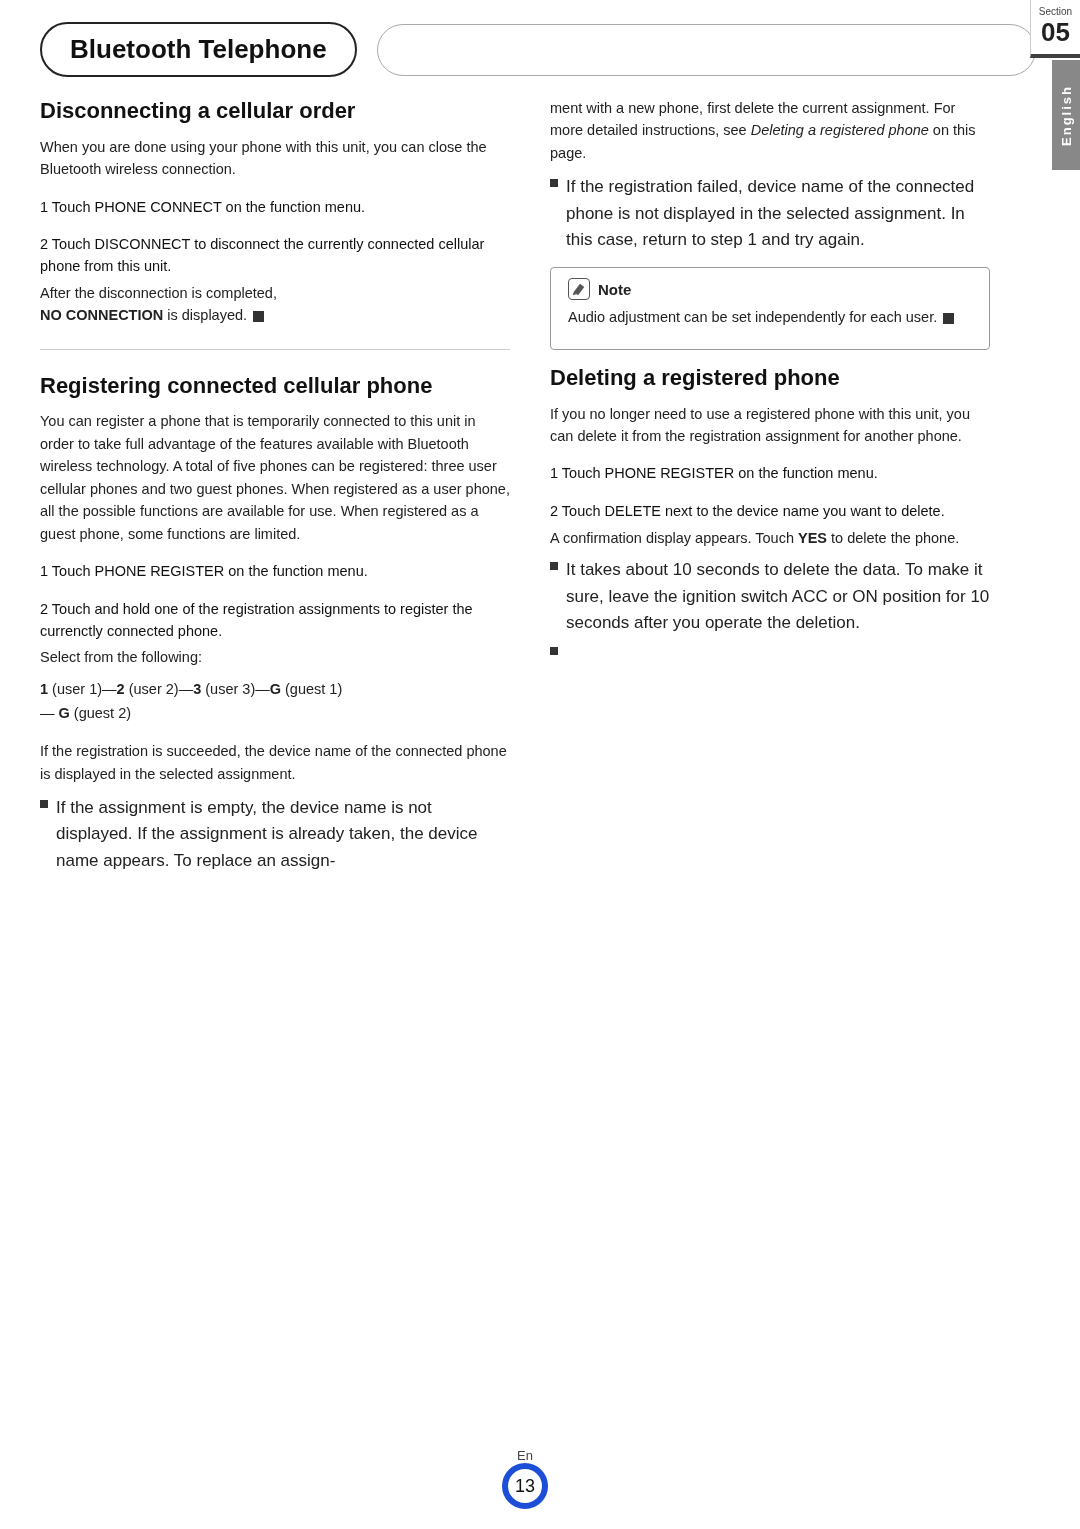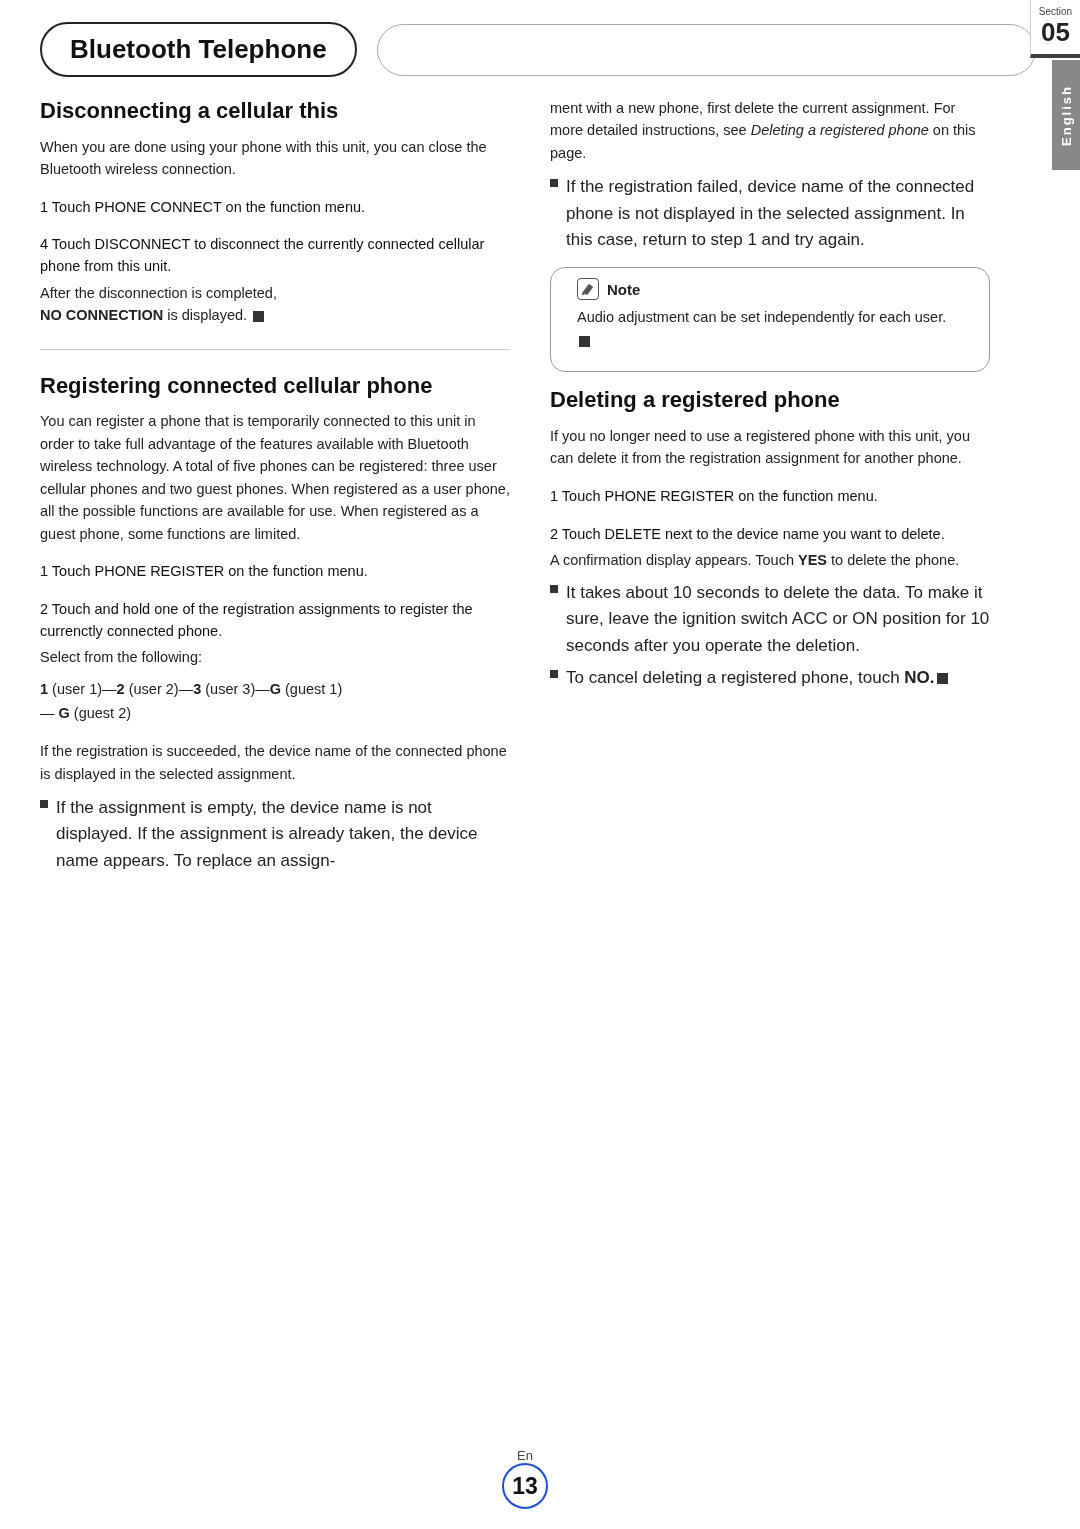--- a/index.html
+++ b/index.html
@@ -165,22 +165,22 @@
       width: 8px;
       height: 8px;
       background: #333;
       flex-shrink: 0;
       margin-top: 5px;
     }
 
     
     .note-box {
       border: 1px solid #999;
-      border-radius: 15px;
-      padding: 10px 26px;
+      border-radius: 4px;
+      padding: 10px 17px;
       margin: 14px 0;
       background: #fff;
     }
 
     .note-header {
       display: flex;
       align-items: center;
       gap: 8px;
       font-weight: bold;
       font-size: 15px;
@@ -229,27 +229,27 @@
     }
 
     .footer-lang {
       font-size: 13px;
       color: #444;
     }
 
     .footer-page {
       width: 46px;
       height: 46px;
-      border: 2px solid #1d4ed8;
+      border: 6px solid #1d4ed8;
       border-radius: 50%;
       display: flex;
       align-items: center;
       justify-content: center;
-      font-size: 23px;
-      font-weight: bold;
+      font-size: 18px;
+      font-weight: normal;
       color: #111;
     }
 
     
     .user-sequence {
       font-size: 14.5px;
       line-height: 1.7;
       margin-bottom: 14px;
     }
 
@@ -274,24 +274,24 @@
   <div class="header-area">
     <div class="title-pill">Bluetooth Telephone</div>
     <div class="header-right-pill"></div>
   </div>
 
   <div class="content-area">
 
     <div class="left-column">
 
       <div>
-        <div class="section-title">Disconnecting a cellular this</div>
+        <div class="section-title">Disconnecting a cellular order</div>
         <p class="body-text">When you are done using your phone with this unit, you can close the Bluetooth wireless connection.</p>
         <div class="step-heading">1   Touch PHONE CONNECT on the function menu.</div>
-        <div class="step-heading">4   Touch DISCONNECT to disconnect the currently connected cellular phone from this unit.</div>
+        <div class="step-heading">2   Touch DISCONNECT to disconnect the currently connected cellular phone from this unit.</div>
         <p class="step-body">
           After the disconnection is completed,<br>
           <strong>NO CONNECTION</strong> is displayed.&nbsp;<span class="stop-sym"></span>
         </p>
       </div>
 
       <hr class="section-divider">
 
       <div>
         <div class="section-title">Registering connected cellular phone</div>
@@ -343,21 +343,20 @@
         <div class="step-heading">2   Touch DELETE next to the device name you want to delete.</div>
         <p class="step-body">
           A confirmation display appears. Touch <strong>YES</strong> to delete the phone.
         </p>
         <div class="bullet-item">
           <span class="bullet-square"></span>
           <span>It takes about 10 seconds to delete the data. To make it sure, leave the ignition switch ACC or ON position for 10 seconds after you operate the deletion.</span>
         </div>
         <div class="bullet-item">
           <span class="bullet-square"></span>
-          <span>To cancel deleting a registered phone, touch <strong>NO.</strong><span class="stop-sym"></span></span>
         </div>
       </div>
 
     </div>
   </div>
 
   <div class="footer-area">
     <span class="footer-lang">En</span>
     <div class="footer-page">13</div>
   </div>

